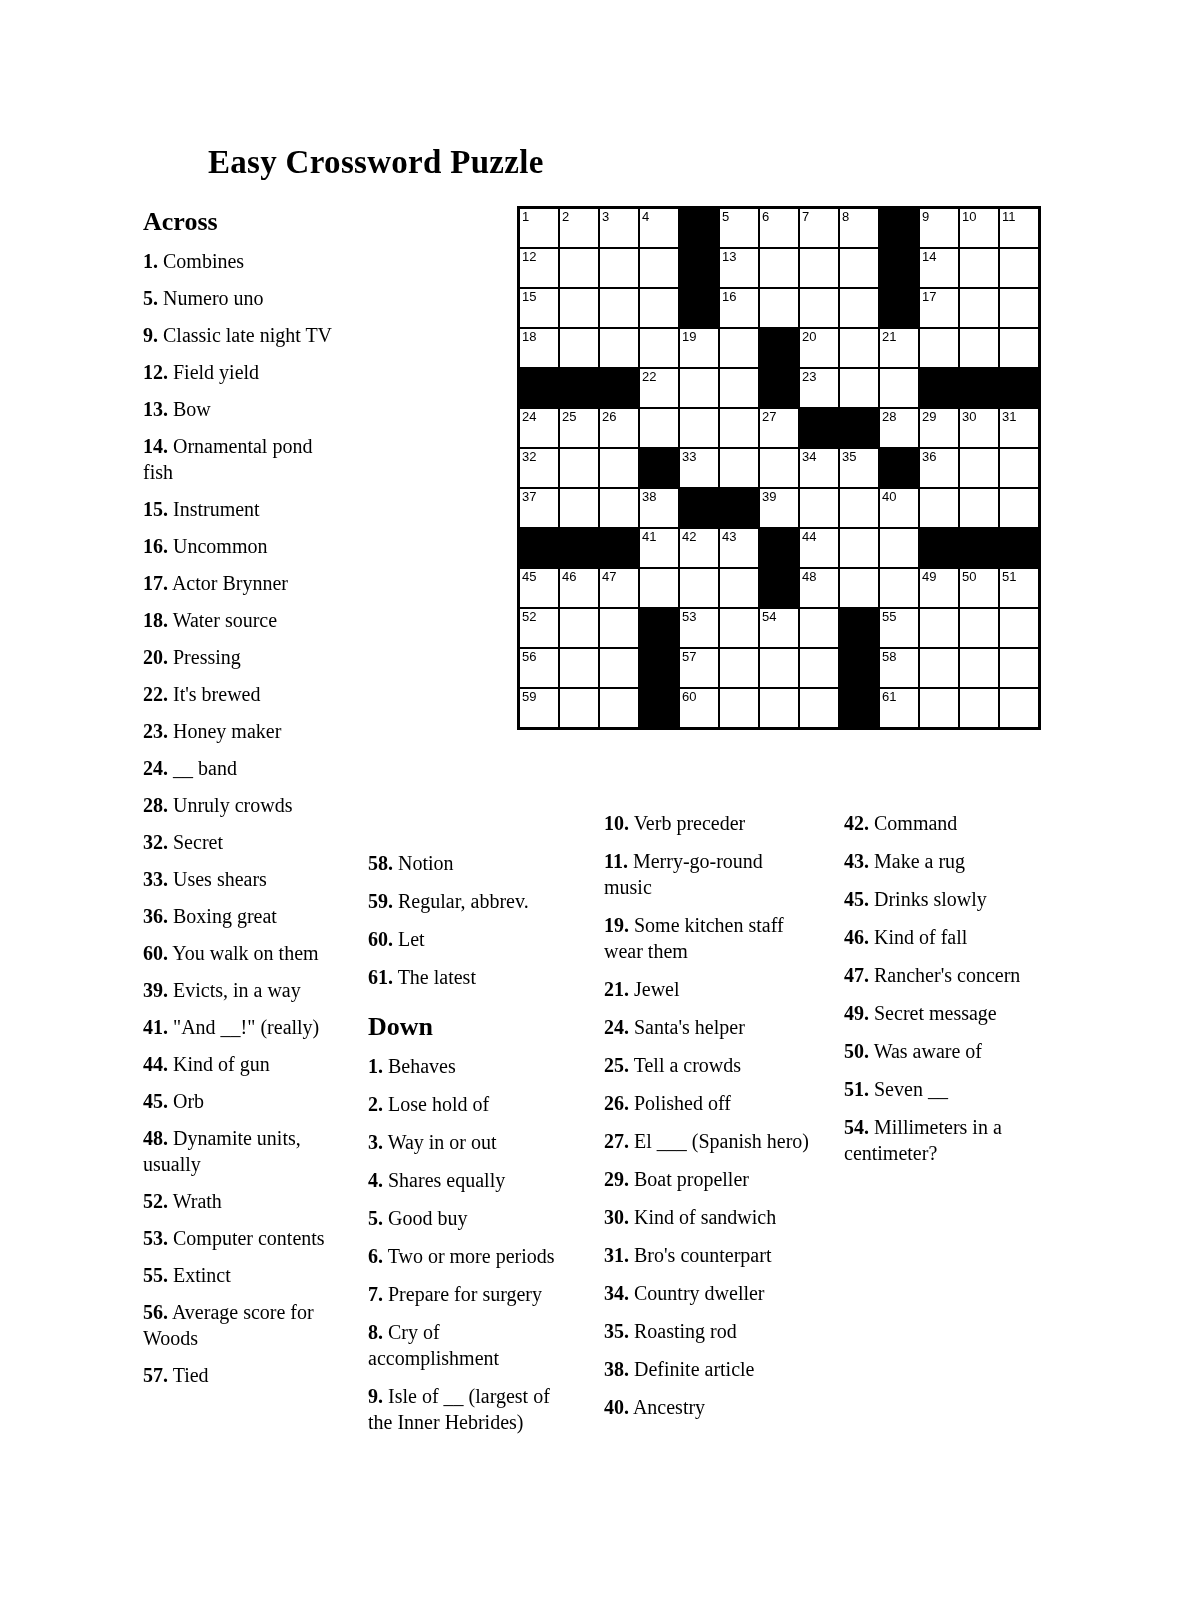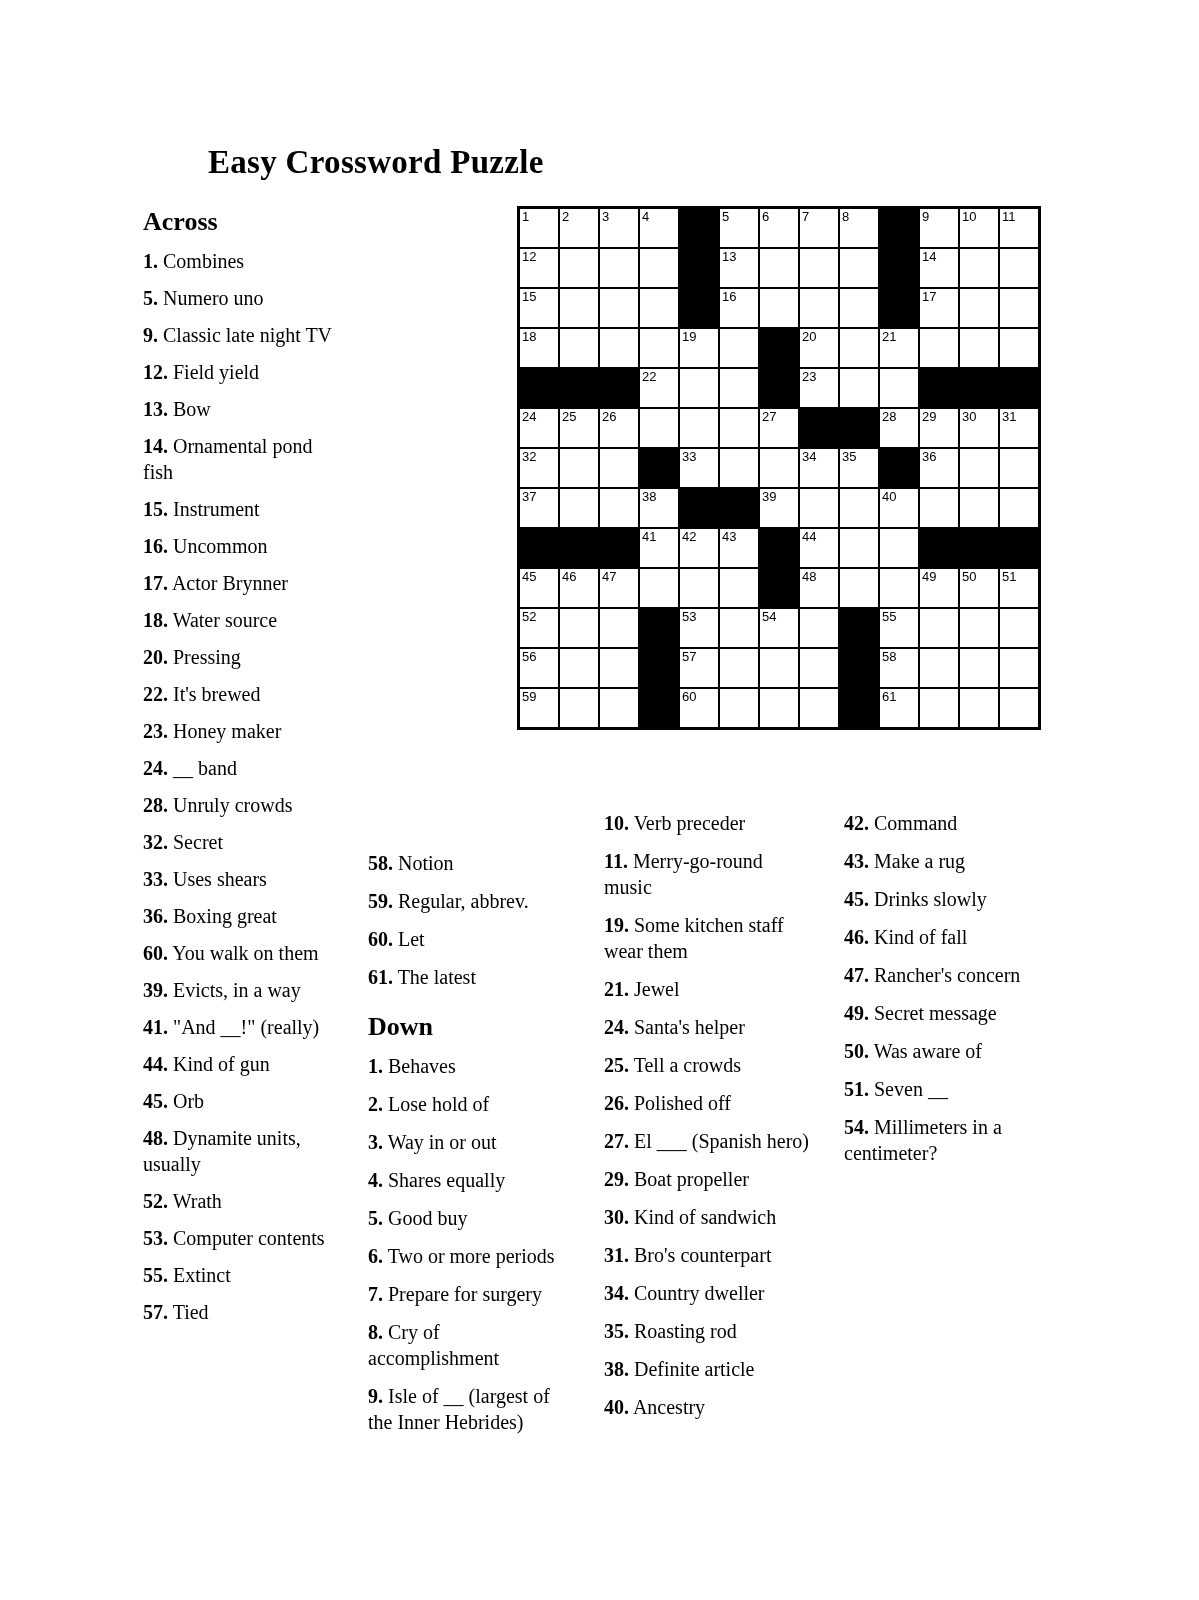--- a/index.html
+++ b/index.html
@@ -388,20 +388,21 @@
       <p class="clue"><b>36.</b> <span>Boxing great</span></p>
       <p class="clue"><b>60.</b> <span>You walk on them</span></p>
       <p class="clue"><b>39.</b> <span>Evicts, in a way</span></p>
       <p class="clue"><b>41.</b> <span>"And __!" (really)</span></p>
       <p class="clue"><b>44.</b> <span>Kind of gun</span></p>
       <p class="clue"><b>45.</b> <span>Orb</span></p>
       <p class="clue"><b>48.</b> <span>Dynamite units, usually</span></p>
       <p class="clue"><b>52.</b> <span>Wrath</span></p>
       <p class="clue"><b>53.</b> <span>Computer contents</span></p>
       <p class="clue"><b>55.</b> <span>Extinct</span></p>
+      <p class="clue"><b>56.</b> <span>Average score for Woods</span></p>
       <p class="clue"><b>57.</b> <span>Tied</span></p>
     </div>
   <div id="col2" class="clue-col">
       <p class="clue"><b>58.</b> <span>Notion</span></p>
       <p class="clue"><b>59.</b> <span>Regular, abbrev.</span></p>
       <p class="clue"><b>60.</b> <span>Let</span></p>
       <p class="clue"><b>61.</b> <span>The latest</span></p>
       <div class="sec-header down">Down</div>
       <p class="clue"><b>1.</b> <span>Behaves</span></p>
       <p class="clue"><b>2.</b> <span>Lose hold of</span></p>

